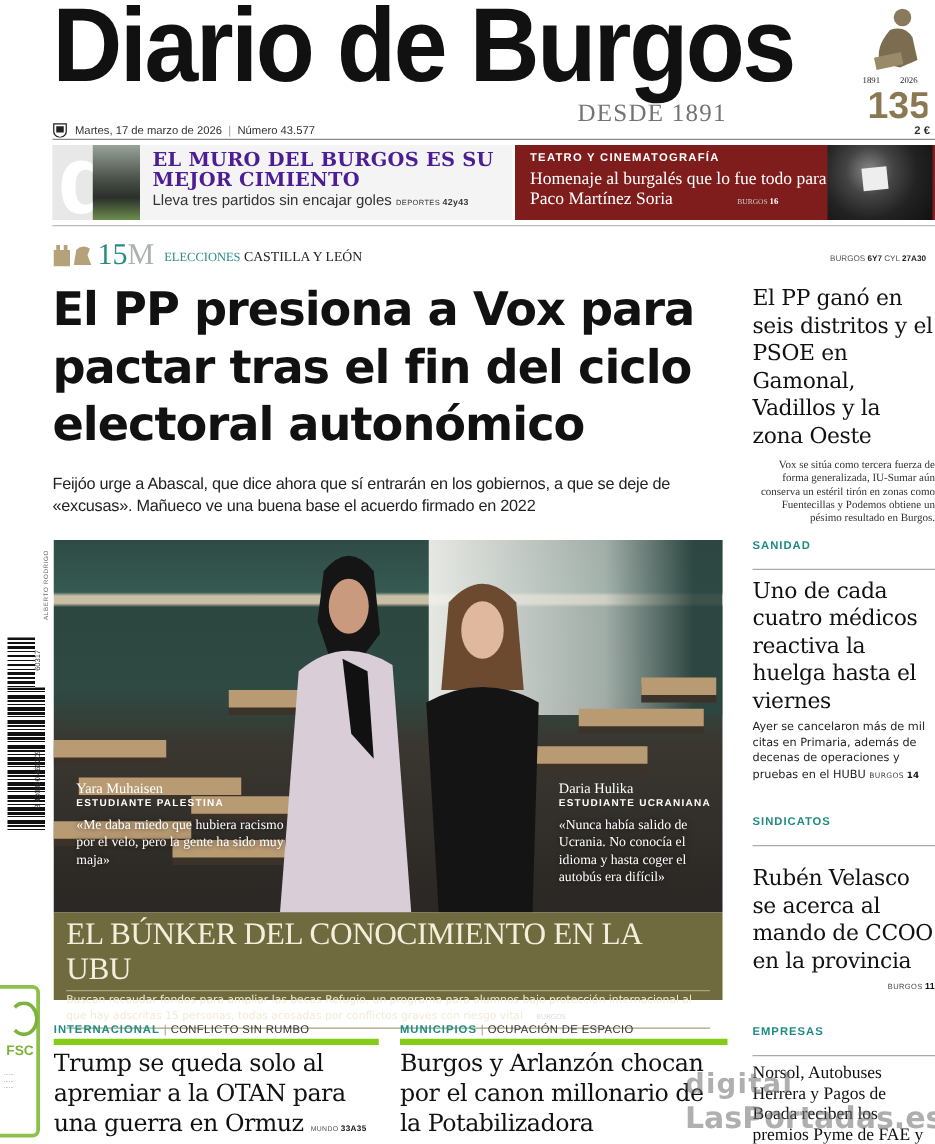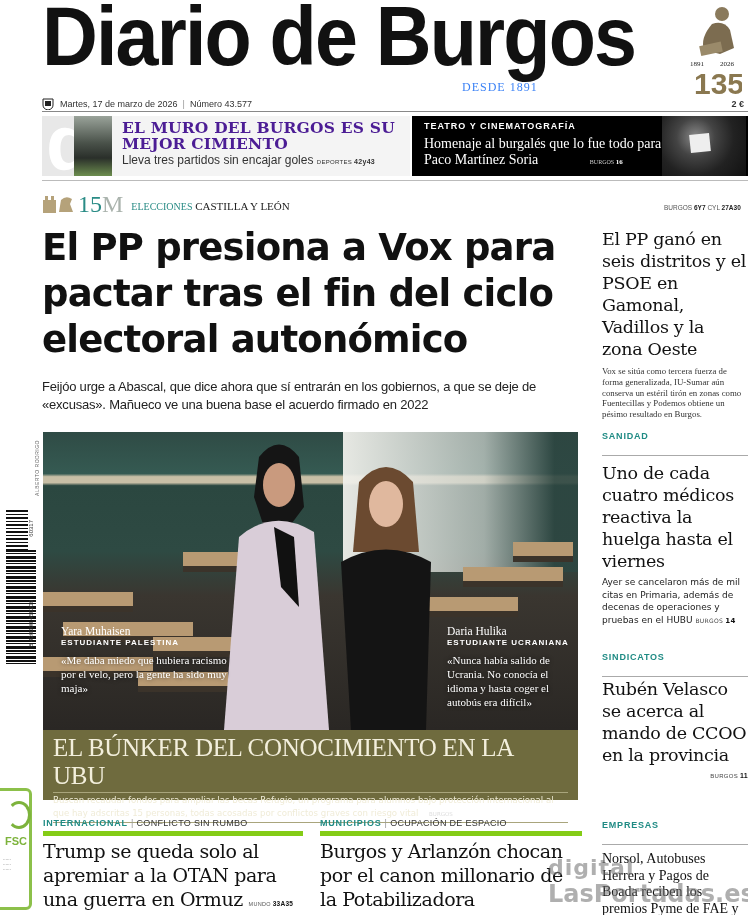--- a/index.html
+++ b/index.html
@@ -2,39 +2,39 @@
 <html><head>
 <meta charset="utf-8">
 <style>
   * { box-sizing: border-box; margin: 0; padding: 0; }
   html, body { width: 748px; height: 915px; background: #ffffff; overflow: hidden; }
   body { position: relative; font-family: "Liberation Sans", sans-serif; color: #1a1a1a; }
   .abs { position: absolute; }
 
   
   .masthead-title { left: 42px; top: -6px; font-family: "Liberation Sans", sans-serif; font-size: 84px; font-weight: 700; letter-spacing: -2px; color: #111; line-height: 1; transform: scaleX(0.92); transform-origin: left top; }
-  .desde { left: 462px; top: 80px; font-family: "Liberation Serif", serif; font-size: 12px; letter-spacing: 1px; color: #3b82f6; }
+  .desde { left: 462px; top: 80px; font-family: "Liberation Serif", serif; font-size: 20px; letter-spacing: 1px; color: #737373; }
   .anniv { left: 690px; top: 4px; width: 52px; height: 92px; }
   .dateline { left: 42px; top: 96px; width: 706px; height: 16px; display: flex; align-items: center; font-size: 9px; color: #333; border-bottom: 1px solid #888; }
   .dateline .sep { margin: 0 5px; color: #999; }
   .price { margin-left: auto; margin-right: 4px; font-weight: 700; font-size: 9px; }
   .shield { width: 12px; height: 13px; margin-right: 6px; }
 
   
   .promo1 { left: 42px; top: 116px; width: 368px; height: 60px; background: #f4f4f4; display: flex; }
   .promo1 .dlogo { width: 50px; height: 60px; background: #e8e8e8; position: relative; overflow: hidden; }
   .promo1 .dlogo span { position: absolute; left: 4px; top: -18px; font-family: "Liberation Sans", sans-serif; font-weight: 700; font-size: 78px; color: #fff; }
   .promo1 .photo { width: 58px; height: 60px; background: linear-gradient(180deg,#9aa39a 0%,#4a524a 45%,#2a2f2a 70%,#6c8d4e 100%); }
   .promo1 .txt { padding: 4px 0 0 10px; }
   .promo1 .h { font-family: "DejaVu Serif", serif; font-weight: 900; font-size: 15.5px; line-height: 16px; color: #4c1d95; letter-spacing: 0.2px; }
   .promo1 .s { font-size: 12px; color: #333; margin-top: 1px; }
   .tag-small { font-size: 6px; letter-spacing: 0.3px; color: #333; }
   .tag-small b { font-size: 7px; }
 
-  .promo2 { left: 412px; top: 116px; width: 336px; height: 60px; background: #000000; display: flex; }
+  .promo2 { left: 412px; top: 116px; width: 336px; height: 60px; background: #7f1d1d; display: flex; }
   .promo2 .txt { padding: 5px 0 0 12px; width: 250px; color: #fff; }
   .promo2 .kick { font-size: 9px; font-weight: 700; letter-spacing: 1px; }
   .promo2 .h { font-family: "Liberation Serif", serif; font-size: 14px; line-height: 16px; margin-top: 5px; }
   .promo2 .photo { width: 84px; height: 60px; background: radial-gradient(circle at 40% 35%, #8a8a8a 0, #444 30%, #222 60%, #111 100%); position: relative; }
   .promo2 .photo .paper { position: absolute; left: 28px; top: 18px; width: 20px; height: 18px; background: #eee; transform: rotate(-6deg); }
   .promo2 .burgos { font-size: 6px; color: #ccc; margin-left: 48px; }
   .promo2 .burgos b { font-size: 7px; color: #fff; }
 
   .divider { left: 42px; width: 706px; height: 1px; background: #bbb; }
 
@@ -210,33 +210,33 @@
 <div class="abs bunker">
   <div class="h">EL BÚNKER DEL CONOCIMIENTO EN LA UBU</div>
   <div class="s">
     <span>Buscan recaudar fondos para ampliar las becas Refugio, un programa para alumnos bajo protección internacional al que hay adscritas 15 personas, todas acosadas por conflictos graves con riesgo vital</span>
     <span class="ref"><span>BURGOS</span> <b>12</b></span>
   </div>
 </div>
 
 <div class="abs rcol" style="top:228px;">
   <div class="r-head">El PP ganó en seis distritos y el PSOE en Gamonal, Vadillos y la zona Oeste</div>
-  <div class="r-body-serif" style="margin-top:6px;">Vox se sitúa como tercera fuerza de forma generalizada, IU-Sumar aún conserva un estéril tirón en zonas como Fuentecillas y Podemos obtiene un pésimo resultado en Burgos.</div>
+  <div class="r-body-serif" style="margin-top:6px;text-align:right;">Vox se sitúa como tercera fuerza de forma generalizada, IU-Sumar aún conserva un estéril tirón en zonas como Fuentecillas y Podemos obtiene un pésimo resultado en Burgos.</div>
 </div>
 <div class="abs rcol" style="top:431px;">
   <div class="sect">SANIDAD</div>
   <div class="r-head" style="margin-top:6px;">Uno de cada cuatro médicos reactiva la huelga hasta el viernes</div>
   <div class="r-body-sans" style="margin-top:4px;">
     <span>Ayer se cancelaron más de mil citas en Primaria, además de decenas de operaciones y pruebas en el HUBU</span>
     <span class="burgref"><span>BURGOS</span> <b>14</b></span>
   </div>
 </div>
 <div class="abs rcol" style="top:652px;">
   <div class="sect">SINDICATOS</div>
-  <div class="r-head" style="margin-top:1px;">Rubén Velasco se acerca al mando de CCOO en la provincia</div>
+  <div class="r-head" style="margin-top:15px;">Rubén Velasco se acerca al mando de CCOO en la provincia</div>
   <div class="burgref" style="text-align:right;margin-top:6px;"><span>BURGOS</span> <b>11</b></div>
 </div>
 <div class="abs rcol" style="top:820px;">
   <div class="sect">EMPRESAS</div>
   <div class="r-body-serif" style="font-size:14px;line-height:16.5px;margin-top:6px;color:#111;">Norsol, Autobuses Herrera y Pagos de Boada reciben los premios Pyme de FAE y Cajaviva</div>
 </div>
 
 <div class="abs bot" style="left:43px;width:260px;">
   <div class="kicker"><span class="k">INTERNACIONAL</span><span class="bar">|</span><span>CONFLICTO SIN RUMBO</span></div>
   <div class="bot-head">

